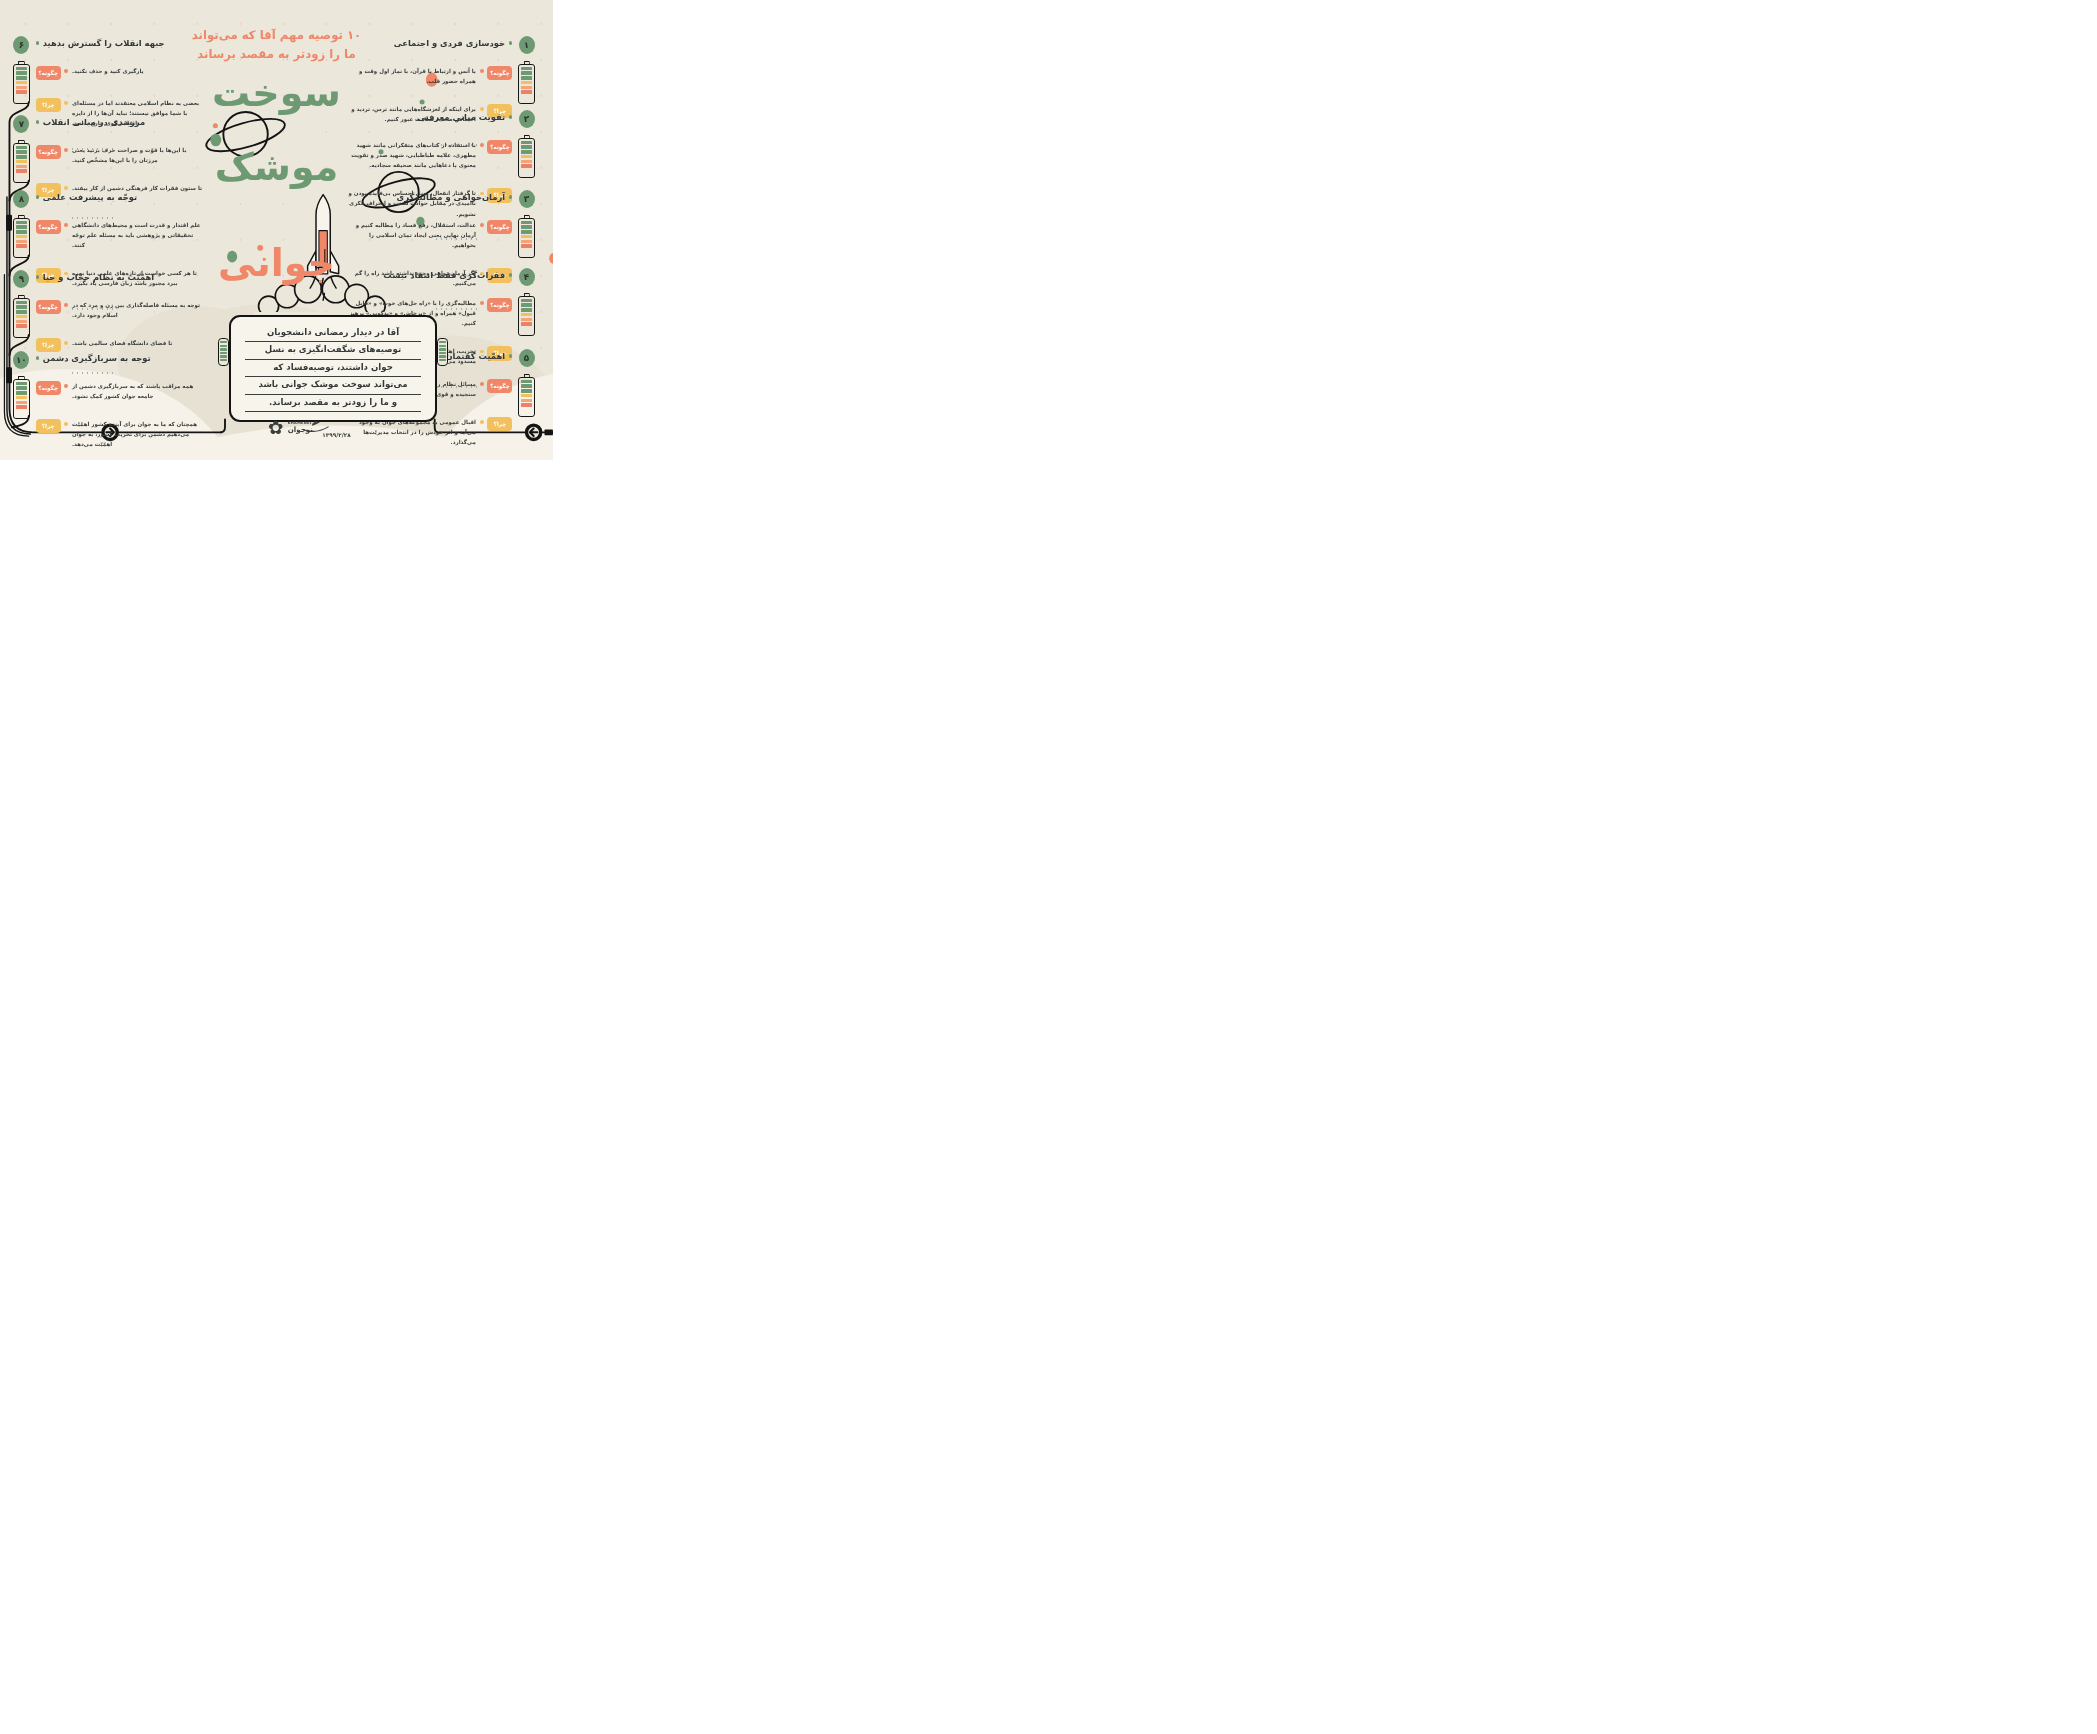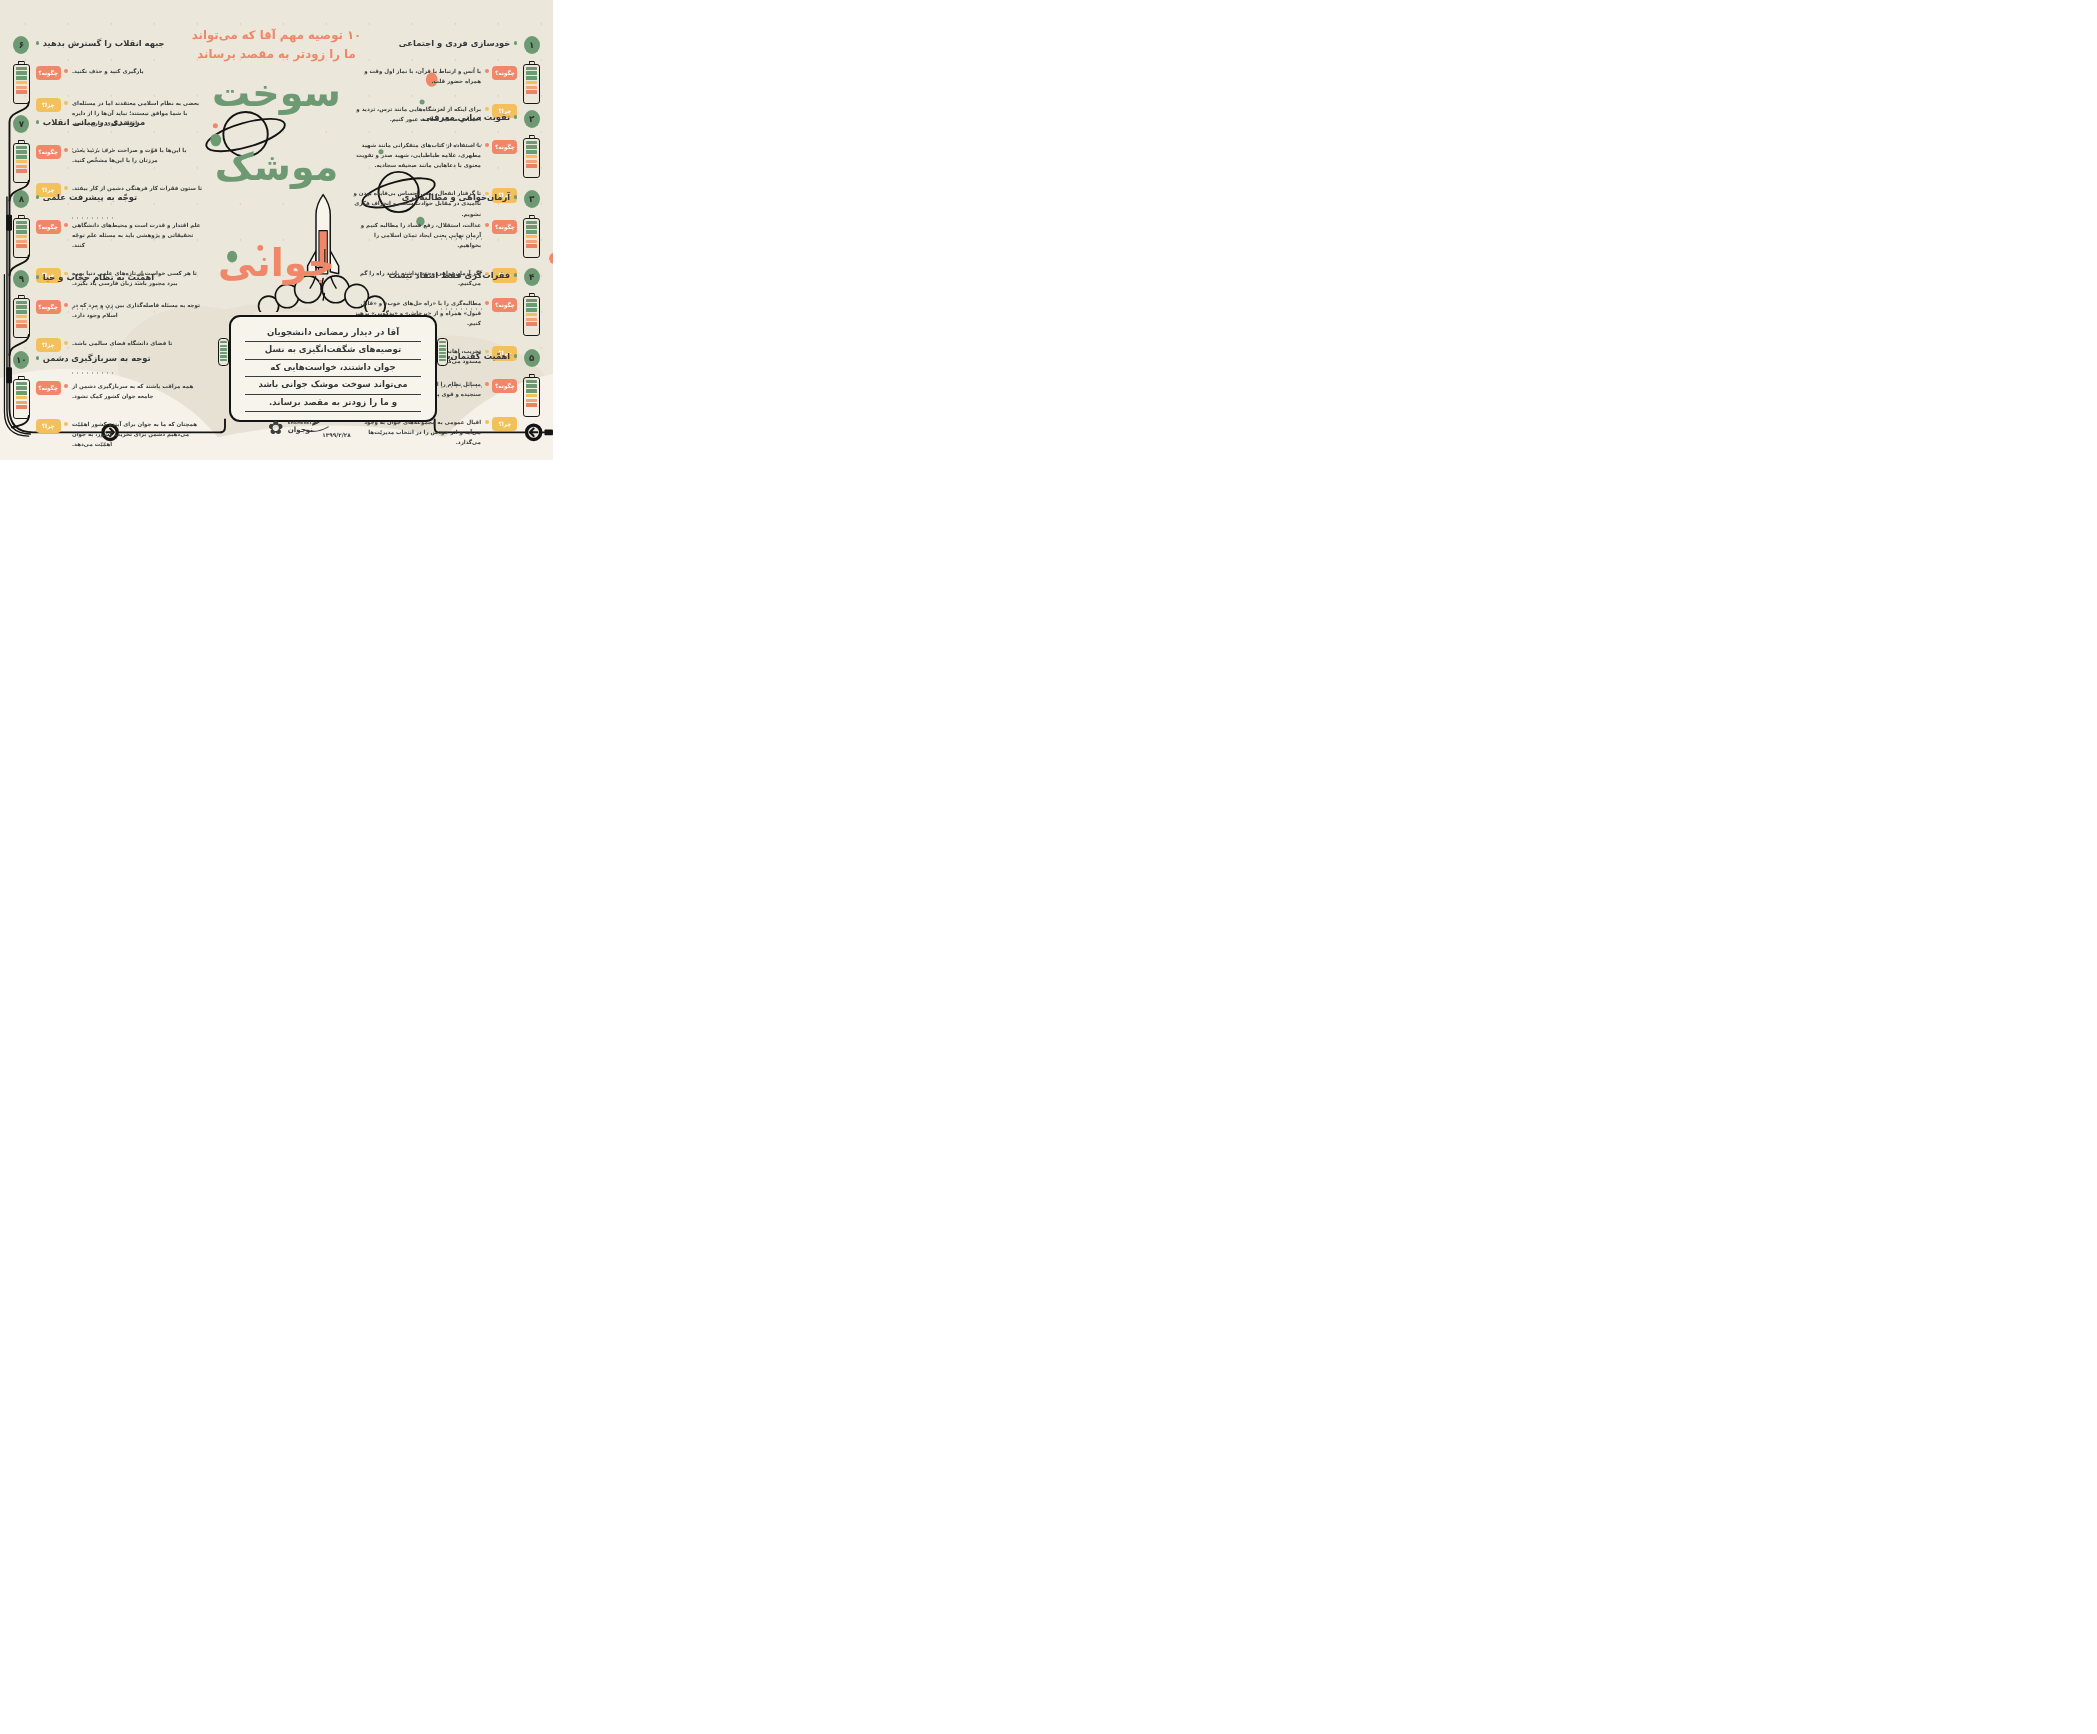--- a/index.html
+++ b/index.html
@@ -5,21 +5,21 @@
   html,body{margin:0;padding:0;}
   body{font-family:"DejaVu Sans","Liberation Sans",sans-serif;}
   .stage{position:relative;width:553px;height:460px;overflow:hidden;background:#ECE7DB;
     background-image:
       radial-gradient(rgba(233,118,86,.85) 0.4px, transparent 0.7px),
       radial-gradient(rgba(233,118,86,.45) 0.3px, transparent 0.5px);
     background-size:43px 36px,24px 20.6px;background-position:3.8px 5.9px,14px 17px;}
   svg.art{position:absolute;inset:0;z-index:1;pointer-events:none;}
   
   .item{position:absolute;z-index:3;display:flex;gap:4.6px;width:197px;}
-  .item.right{right:11.7px;justify-content:flex-end;}
+  .item.right{right:11.7px;justify-content:flex-start;}
   .item.left{left:11.7px;justify-content:flex-start;}
   .rail{flex:none;width:19.3px;display:flex;flex-direction:column;align-items:center;gap:7.6px;}
   .num{width:16px;height:18px;border-radius:50%;background:#6D9A72;color:#2E3230;
     font-size:8.8px;font-weight:800;display:flex;align-items:center;justify-content:center;}
   .battery{position:relative;width:11px;height:35px;border:1.3px solid #161616;border-radius:2.9px;
     display:flex;flex-direction:column;gap:1.3px;padding:1.7px;margin-top:2.5px;background:transparent;}
   .battery::before{content:'';position:absolute;top:-4.2px;left:50%;transform:translateX(-50%);
     width:4.2px;height:2.9px;border:1.3px solid #161616;border-bottom:none;border-radius:1.3px 1.3px 0 0;}
   .seg{height:3.4px;border-radius:0.6px;}
   .seg.g{background:#6D9A72}.seg.y{background:#F2C15E}.seg.o{background:#F2A478}.seg.r{background:#EC8166}
@@ -502,21 +502,21 @@
     <div class="tab rtab">
         <div class="tb"></div>
         <div class="tb"></div>
         <div class="tb"></div>
         <div class="tb"></div>
         <div class="tb"></div>
         <div class="tb"></div>
       </div>
     <div class="p-line" dir="rtl">آقا در دیدار رمضانی دانشجویان</div>
     <div class="p-line" dir="rtl">توصیه‌های شگفت‌انگیزی به نسل</div>
-    <div class="p-line" dir="rtl">جوان داشتند، خواست‌هایی که</div>
+    <div class="p-line" dir="rtl">جوان داشتند، توصیه‌فساد که</div>
     <div class="p-line" dir="rtl">می‌تواند سوخت موشک جوانی باشد</div>
     <div class="p-line" dir="rtl">و ما را زودتر به مقصد برساند.</div>
   </div>
 
   <div class="footer">
     <span class="flower">✿</span>
     <div class="brand-stack">
       <span class="brand">KHAMENEI.IR</span>
       <span class="logo-text" dir="rtl">نوجوان</span>
     </div>

